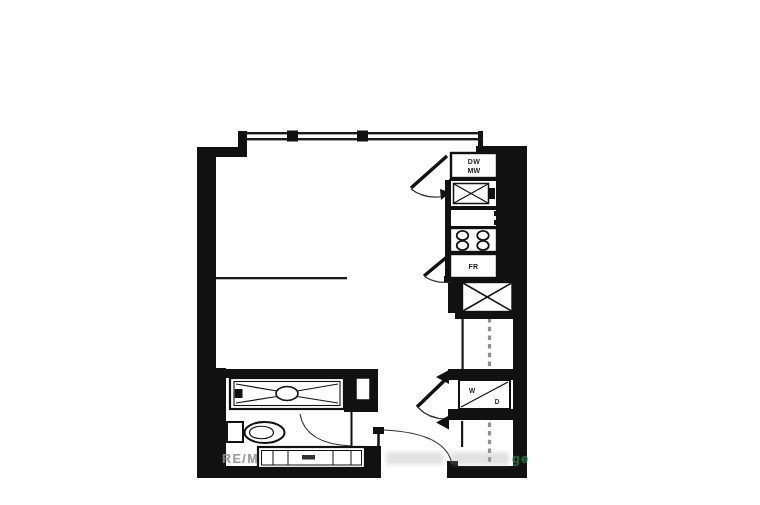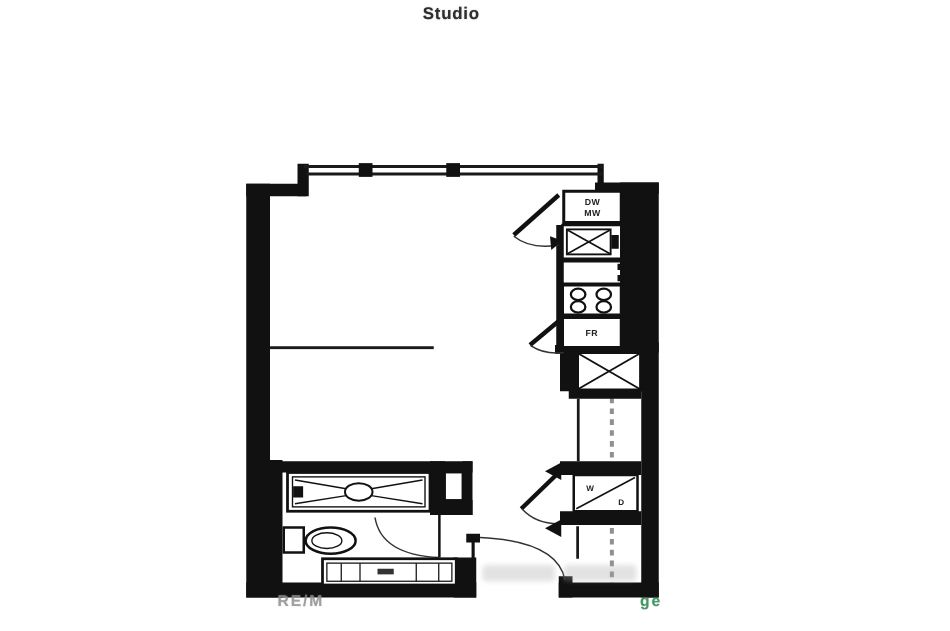--- a/index.html
+++ b/index.html
@@ -11,35 +11,33 @@
     position:absolute;left:256px;top:4px;width:210px;text-align:center;
     color:#2e2e2e;font-weight:bold;font-size:13.5px;line-height:14px;
     letter-spacing:0.6px;text-shadow:0 0 1px rgba(60,60,60,.55);
   }
   .title .l2{font-size:13px;}
   svg{position:absolute;left:0;top:0;}
   .wm{
     position:absolute;top:452px;font-weight:bold;color:#8f8f8f;
     font-size:12.5px;letter-spacing:1.5px;opacity:.85;
     text-shadow:0 0 1px rgba(150,150,150,.7);
-    margin-top:22px;
   }
   .wm.suffix{color:#15803d;opacity:.8;}
   .smudge{
     position:absolute;height:13px;top:452px;border-radius:3px;
     background:rgba(165,165,165,.32);filter:blur(2px);
   }
 </style>
 </head>
 <body>
 
 <div class="stage">
 
   <div class="title">
-    <div class="l1">Studio</div>
   </div>
 
   <svg width="760" height="505" viewBox="0 0 760 505">
 
     <g>
       <line x1="489.5" y1="318" x2="489.5" y2="466" stroke="#909090" stroke-width="3.2" stroke-dasharray="4.5,4.2"></line>
       <rect x="461.5" y="319" width="2.2" height="50" fill="#1a1a1a"></rect>
       <rect x="461" y="421" width="2.2" height="26" fill="#1a1a1a"></rect>
     </g>
 

